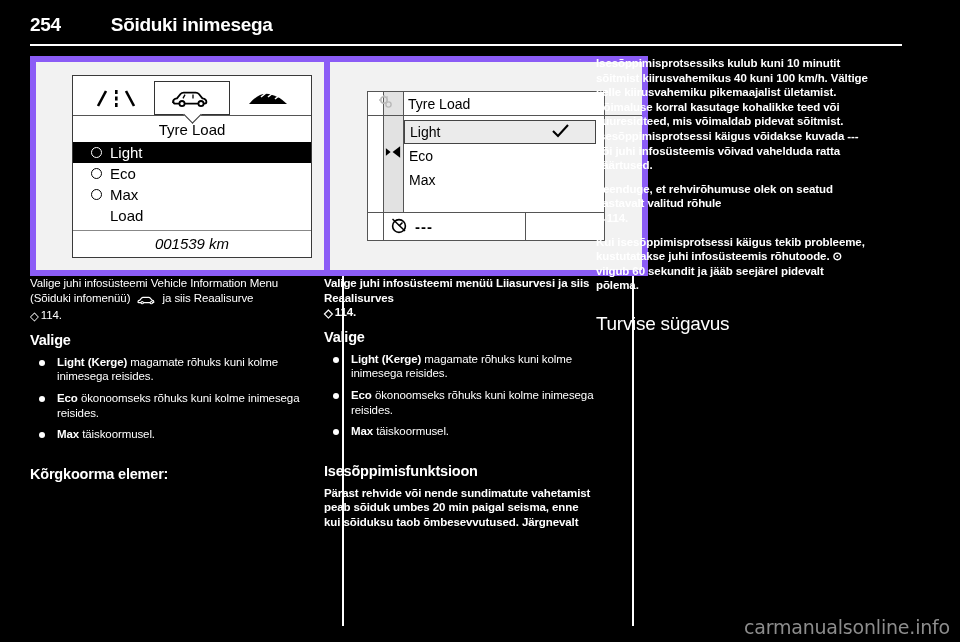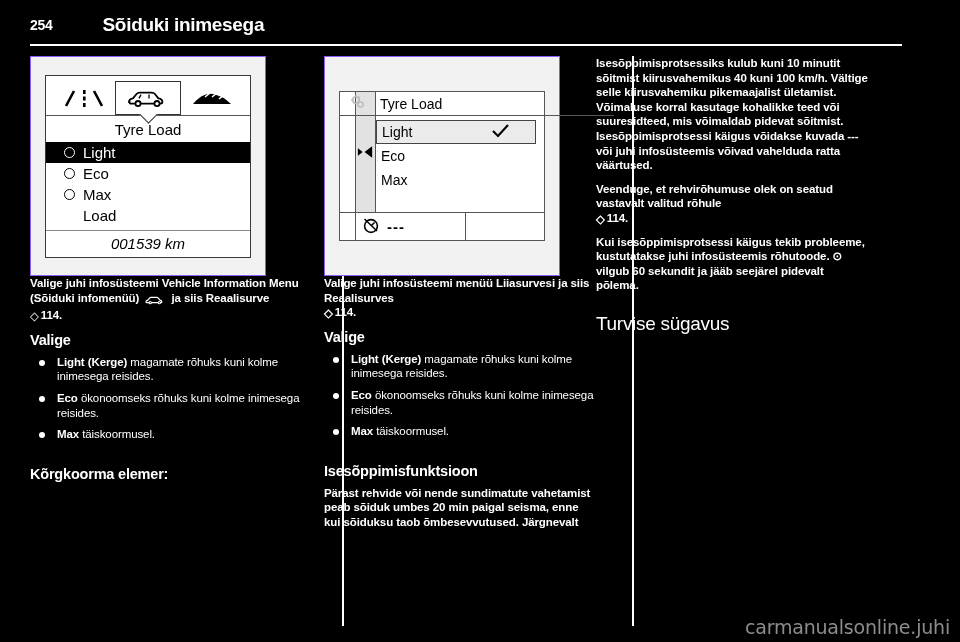--- a/index.html
+++ b/index.html
@@ -23,21 +23,21 @@
     position: absolute;
     left: 30px; top: 14px;
     width: 872px;
     height: 32px;
     border-bottom: 2px solid #ffffff;
     display: flex;
     align-items: flex-start;
     color: #ffffff;
   }
   .header .pageno {
-    font-size: 14px;
+    font-size: 19px;
     font-weight: bold;
     letter-spacing: -0.3px;
     line-height: 22px;
   }
   .header .chapter {
     font-size: 19px;
     font-weight: bold;
     letter-spacing: -0.3px;
     line-height: 22px;
     margin-left: 50px;
@@ -62,23 +62,23 @@
     position: absolute;
     top: 0; bottom: 0;
     width: 2px;
     background: #ffffff;
   }
   .vrule.v1 { left: 312px; }
   .vrule.v2 { left: 602px; }
 
   
   .figure {
-    width: 236px;
+    width: 324px;
     background: #f2f2f2;
-    border: 1px solid #8b5cf6;
+    border: 6px solid #8b5cf6;
     padding: 18px 14px;
     display: flex;
     align-items: center;
     justify-content: center;
   }
   .figure.fig1 { height: 220px; }
   .figure.fig2 { height: 220px; }
 
   
   .dic {
@@ -230,21 +230,21 @@
 
   
   .txt {
     color: #ffffff;
     font-size: 11.5px;
     line-height: 14.6px;
     font-weight: bold;
     letter-spacing: -0.1px;
     margin: 0 0 9px 0;
   }
-  .txt.mixed b { font-weight: bold; }
+  .txt.mixed b { font-weight: normal; }
   .txt.mixed span { font-weight: normal; }
   .h2 {
     color: #ffffff;
     font-size: 14.5px;
     font-weight: bold;
     margin: 4px 0 7px 0;
     letter-spacing: -0.2px;
   }
   .h1 {
     color: #ffffff;
@@ -493,14 +493,14 @@
         <span class="ref">◇</span><b>114.</b>
       </p>
 
       <p class="txt">Kui isesõppimisprotsessi käigus tekib probleeme, kustutatakse juhi infosüsteemis rõhutoode. ⊙ vilgub 60 sekundit ja jääb seejärel pidevalt põlema.</p>
 
       <div class="h1">Turvise sügavus</div>
     </div>
 
   </div>
 
-  <div class="watermark">carmanualsonline.juhi</div>
+  <div class="watermark">carmanualsonline.info</div>
 </div>
 
 </body></html>

